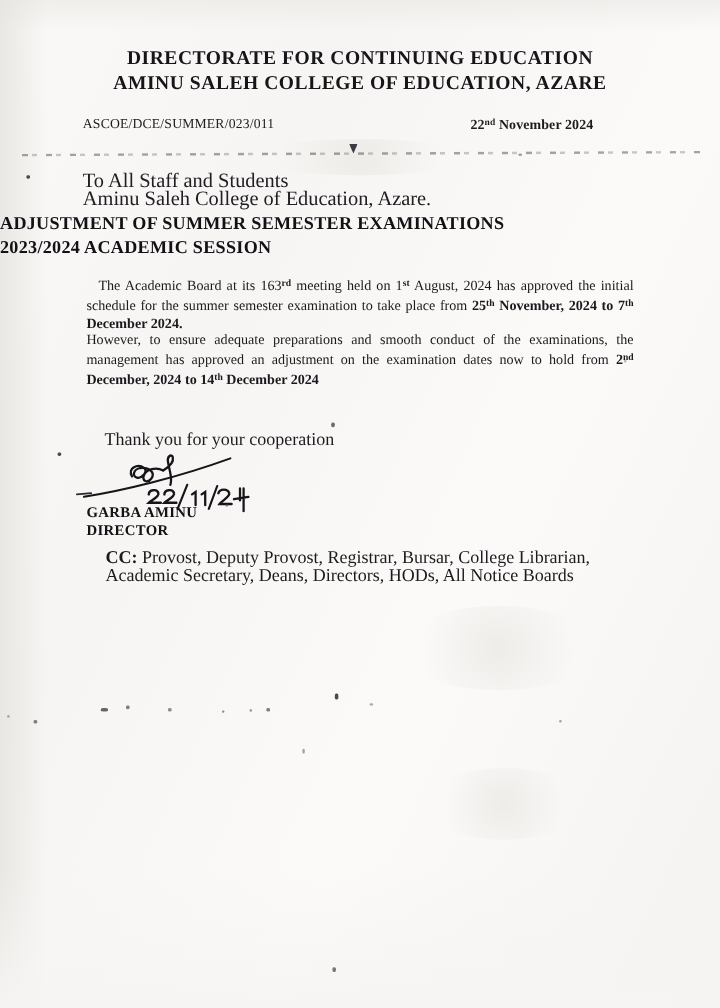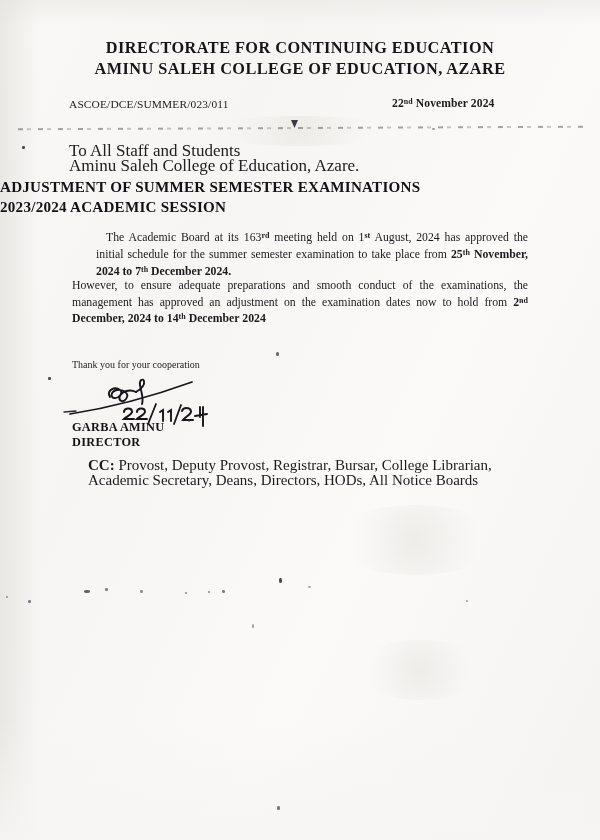--- a/index.html
+++ b/index.html
@@ -146,29 +146,29 @@
     top: 229px;
     width: 456px;
     font-size: 11.75px;
     line-height: 14.4px;
     color: #1a1a1e;
   }
   .body p {
     margin: 0;
     text-align: justify;
   }
-  .body p.lead { text-indent: 10px; margin-left: 24px; }
+  .body p.lead { text-indent: 10px; }
   .body .b { font-weight: bold; }
   .body .ord { font-size: .68em; vertical-align: .42em; font-weight: bold; }
 
   .thanks {
     position: absolute;
-    left: 72px;
+    left: 87px;
     top: 359px;
-    font-size: 10px;
+    font-size: 15px;
     color: #1c1c20;
     font-family: Liberation Serif, serif;
   }
 
   
   .sigwrap {
     position: absolute;
     left: 62px;
     top: 376px;
     width: 220px;

